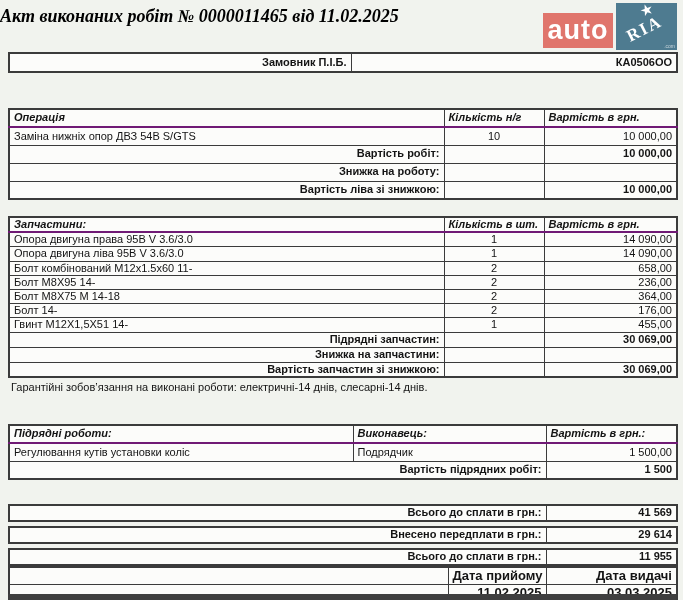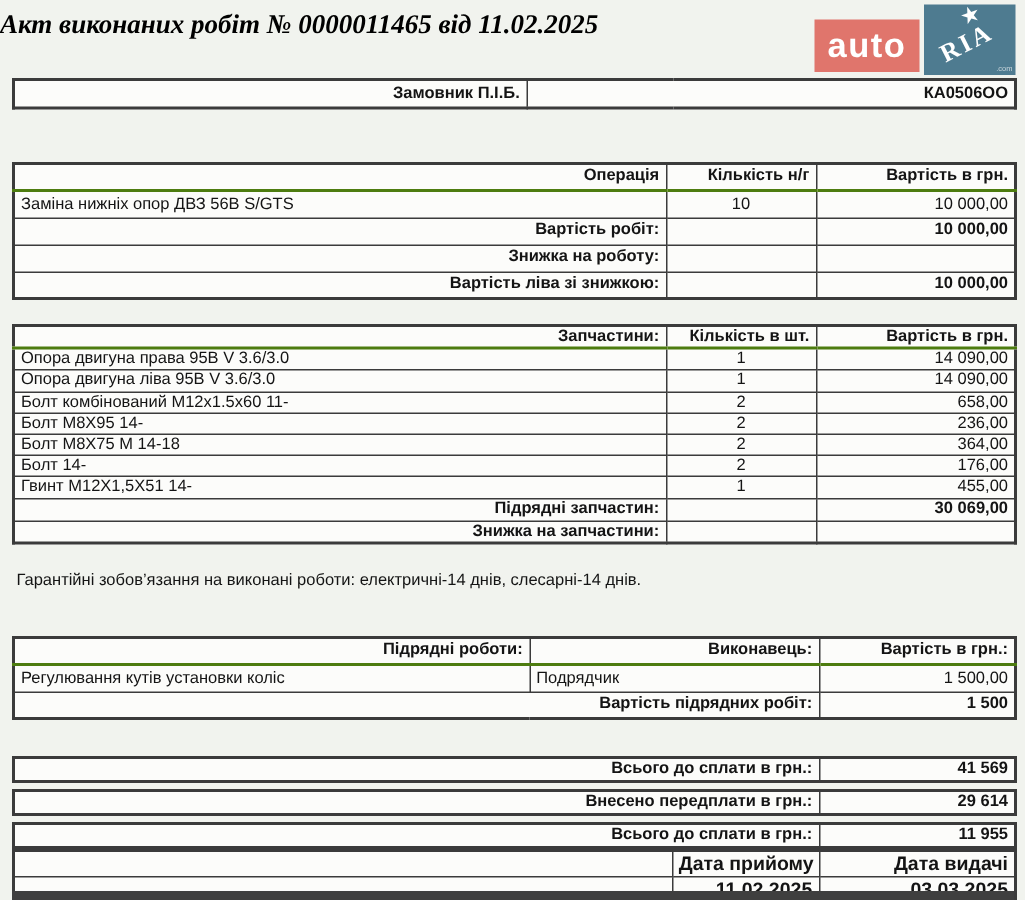--- a/index.html
+++ b/index.html
@@ -17,21 +17,21 @@
     font-family:"Liberation Serif", serif;
     font-weight:bold; font-style:italic;
     font-size:18px; color:#000;
     z-index:1;
   }
   
   .logo-auto {
     position:absolute; top:13px; right:70px; width:70px; height:35px;
     background:#e0756c; color:#fff; z-index:2;
     display:flex; align-items:center; justify-content:center;
-    font-weight:bold; font-size:23px; letter-spacing:1px;
+    font-weight:bold; font-size:27px; letter-spacing:1px;
   }
   .logo-ria {
     position:absolute; top:3px; right:6px; width:61px; height:47px;
     background:#4e7b90; color:#fff; z-index:2; overflow:hidden;
   }
   .ria-text {
     position:absolute; left:10px; top:16px;
     font-family:"Liberation Serif", serif;
     font-weight:bold; font-size:17px; letter-spacing:2px;
     transform:rotate(-27deg);
@@ -50,21 +50,21 @@
     background:#fcfcfa;
     border:2px solid #3b3b3b;
   }
   td, th {
     border:1px solid #3b3b3b;
     padding:0 4px;
     font-size:11px; line-height:1.2;
     overflow:hidden; white-space:nowrap;
     font-weight:normal; text-align:left;
   }
-  th { font-weight:bold; text-align:right; border-bottom:2px solid #4d7c0f; }
+  th { font-weight:bold; text-align:left; border-bottom:2px solid #701a75;font-style:italic; }
   .b { font-weight:bold; }
   .c { text-align:center; }
   .r { text-align:right; }
   .small { font-size:13px; }
   .note {
     position:absolute; left:11px; top:381px;
     font-size:11px; color:#141414;
   }
   .bottom-bar {
     position:absolute; left:8px; top:594px; width:668px; height:6px;
@@ -106,21 +106,21 @@
       <col style="width:100px">
       <col style="width:133px">
     </colgroup>
   <tbody>
       <tr style="height:18px">
     <th>Операція</th>
     <th>Кількість н/г</th>
     <th>Вартість в грн.</th>
   </tr>
   <tr style="height:18px">
-    <td>Заміна нижніх опор ДВЗ 56B S/GTS</td>
+    <td>Заміна нижніх опор ДВЗ 54B S/GTS</td>
     <td class="c">10</td>
     <td class="r">10 000,00</td>
   </tr>
   <tr style="height:18px">
     <td class="b r">Вартість робіт:</td>
     <td></td>
     <td class="b r">10 000,00</td>
   </tr>
   <tr style="height:18px">
     <td class="b r">Знижка на роботу:</td>
@@ -185,20 +185,25 @@
   <tr style="height:15px">
     <td class="b r">Підрядні запчастин:</td>
     <td></td>
     <td class="b r">30 069,00</td>
   </tr>
   <tr style="height:15px">
     <td class="b r">Знижка на запчастини:</td>
     <td></td>
     <td class="b r"></td>
   </tr>
+  <tr style="height:15px">
+    <td class="b r">Вартість запчастин зі знижкою:</td>
+    <td></td>
+    <td class="b r">30 069,00</td>
+  </tr>
 </tbody>
   </table>
 
 <div class="note">Гарантійні зобов’язання на виконані роботи: електричні-14 днів, слесарні-14 днів.</div>
 
 <table style="left:8px; top:424px; width:668px;">
   <colgroup>
       <col style="width:344px">
       <col style="width:193px">
       <col style="width:131px">

